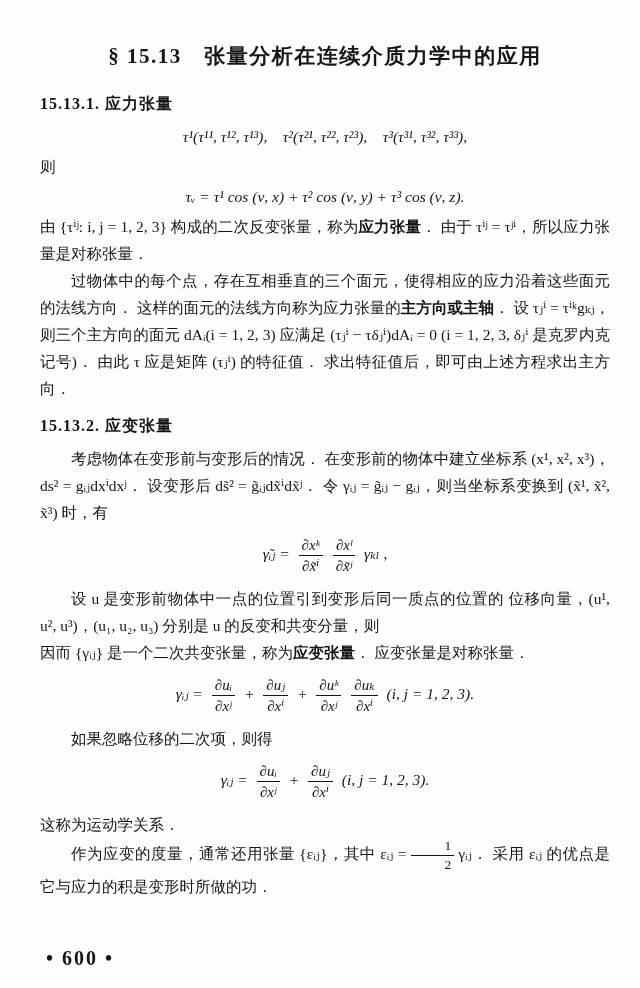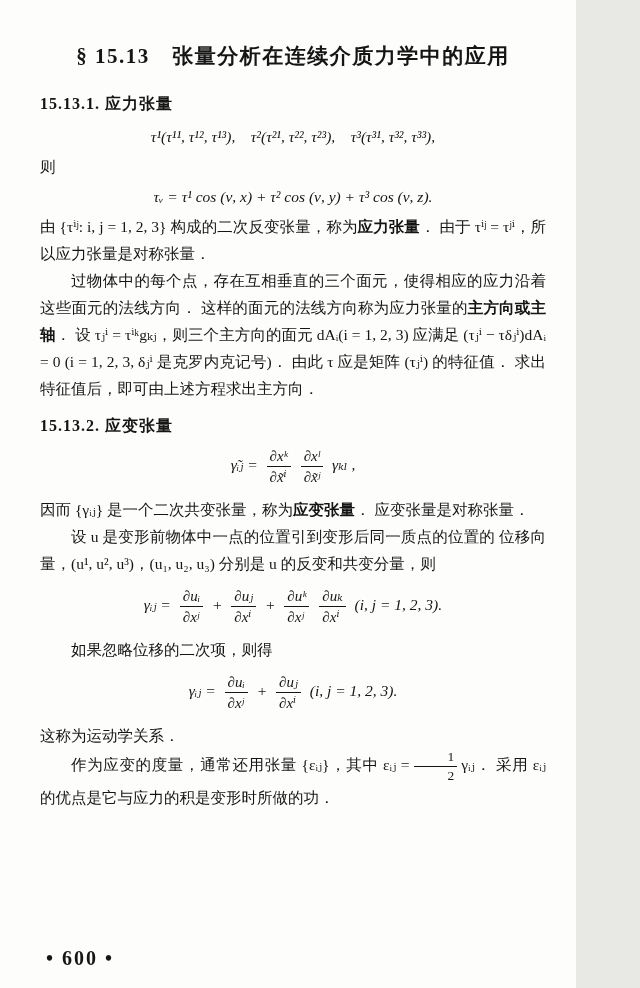--- a/index.html
+++ b/index.html
@@ -1,18 +1,18 @@
 <!DOCTYPE html>
 <html><head>
 <meta charset="utf-8">
 <style>
   html, body { margin:0; padding:0; background:#e8e8e4; }
   .page {
     position:relative;
-    width:576px; height:988px;
+    width:640px; height:988px;
     background:#fdfdfb;
     color:#151515;
     font-family:"Liberation Serif","DejaVu Serif",serif;
     box-sizing:border-box;
     padding:30px 30px 0 40px;
     overflow:hidden;
   }
   .title {
     font-size:21px; font-weight:bold; text-align:center;
     margin:12px 0 24px 0; letter-spacing:1.5px;
@@ -27,21 +27,21 @@
   }
   p.indent { text-indent:2em; }
   .bold-term { font-weight:bold;margin-top:8px; }
   .formula {
     text-align:center; font-size:15.5px; font-style:italic;
     margin:3px 0; line-height:27px;
   }
   .formula.tall { margin:10px 0; }
   .frac {
     display:inline-block; vertical-align:middle;
-    text-align:left; line-height:1.2; margin:0 3px;
+    text-align:center; line-height:1.2; margin:0 3px;
     font-size:15px;
   }
   .frac .num { display:block; border-bottom:1.4px solid #151515; padding:0 3px 1px 3px; }
   .frac .den { display:block; padding:1px 3px 0 3px; }
   .mterm { margin:0 2px; }
   .inline-frac { font-size:13.5px; margin:0 4px; }
   .footer {
     position:absolute; left:46px; bottom:18px;
     font-size:20px; font-weight:bold; letter-spacing:2px;
   }
@@ -61,31 +61,32 @@
   <p class="body">则</p>
 
   <div class="formula">τᵥ = τ¹ cos (ν, x) + τ² cos (ν, y) + τ³ cos (ν, z).</div>
 
   <p class="body"><span>由 {τⁱʲ: i, j = 1, 2, 3} 构成的二次反变张量，称为</span><span class="bold-term">应力张量</span><span>． 由于 τⁱʲ = τʲⁱ，所以应力张量是对称张量．</span></p>
 
   <p class="body indent"><span>过物体中的每个点，存在互相垂直的三个面元，使得相应的应力沿着这些面元的法线方向． 这样的面元的法线方向称为应力张量的</span><span class="bold-term">主方向或主轴</span><span>． 设 τⱼⁱ = τⁱᵏgₖⱼ，则三个主方向的面元 dAᵢ(i = 1, 2, 3) 应满足 (τⱼⁱ − τδⱼⁱ)dAᵢ = 0 (i = 1, 2, 3, δⱼⁱ 是克罗内克记号)． 由此 τ 应是矩阵 (τⱼⁱ) 的特征值． 求出特征值后，即可由上述方程求出主方向．</span></p>
 
   <h2 class="sec-heading">15.13.2. 应变张量</h2>
 
+  <p class="body indent">考虑物体在变形前与变形后的情况． 在变形前的物体中建立坐标系 (x¹, x², x³)，ds² = gᵢⱼdxⁱdxʲ． 设变形后 ds̃² = g̃ᵢⱼdx̃ⁱdx̃ʲ． 令 γᵢⱼ = g̃ᵢⱼ − gᵢⱼ，则当坐标系变换到 (x̃¹, x̃², x̃³) 时，有</p>
 
   <div class="formula tall">
     <span class="mterm">γ̃ᵢⱼ =</span>
     <span class="frac"><span class="num">∂xᵏ</span><span class="den">∂x̃ⁱ</span></span>
     <span class="frac"><span class="num">∂xˡ</span><span class="den">∂x̃ʲ</span></span>
     <span class="mterm">γₖₗ ,</span>
   </div>
 
+  <p class="body indent">设 u 是变形前物体中一点的位置引到变形后同一质点的位置的 位移向量，(u¹, u², u³)，(u₁, u₂, u₃) 分别是 u 的反变和共变分量，则</p>
+
   <p class="body"><span>因而 {γᵢⱼ} 是一个二次共变张量，称为</span><span class="bold-term">应变张量</span><span>． 应变张量是对称张量．</span></p>
-
-  <p class="body indent">设 u 是变形前物体中一点的位置引到变形后同一质点的位置的 位移向量，(u¹, u², u³)，(u₁, u₂, u₃) 分别是 u 的反变和共变分量，则</p>
 
   <div class="formula tall">
     <span class="mterm">γᵢⱼ =</span>
     <span class="frac"><span class="num">∂uᵢ</span><span class="den">∂xʲ</span></span>
     <span class="mterm">+</span>
     <span class="frac"><span class="num">∂uⱼ</span><span class="den">∂xⁱ</span></span>
     <span class="mterm">+</span>
     <span class="frac"><span class="num">∂uᵏ</span><span class="den">∂xʲ</span></span>
     <span class="frac"><span class="num">∂uₖ</span><span class="den">∂xⁱ</span></span>
     <span class="mterm">(i, j = 1, 2, 3).</span>

